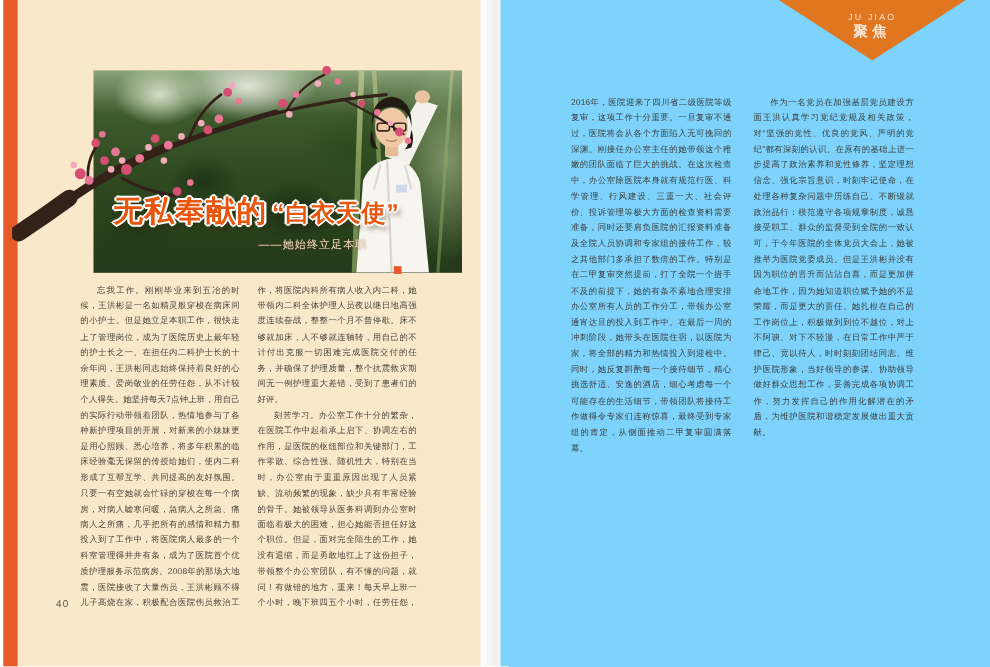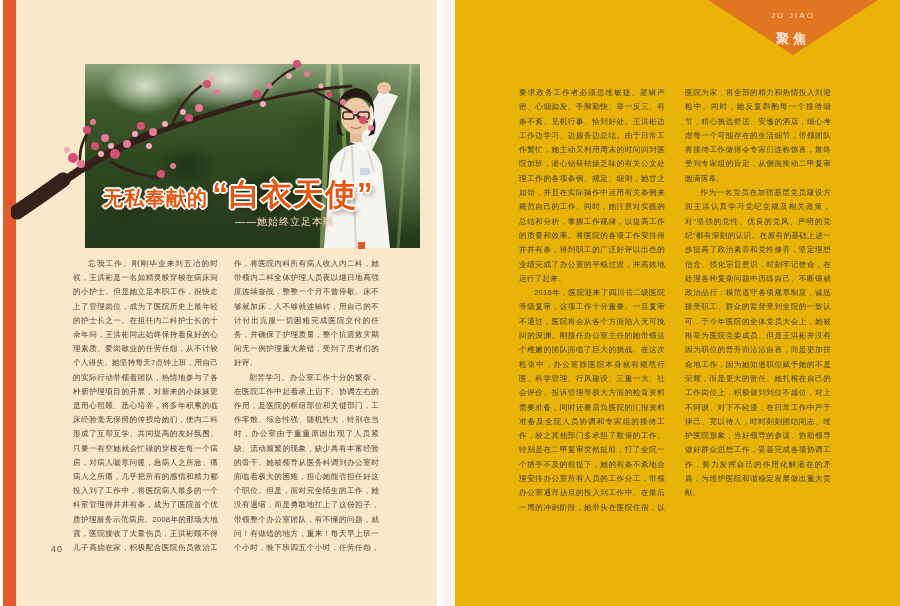--- a/index.html
+++ b/index.html
@@ -36,59 +36,59 @@
   .person{position:absolute;right:0;top:8px;width:140px;height:176px;}
   .title-block{
     position:absolute;left:100px;top:174px;width:320px;height:44px;
     white-space:nowrap;z-index:6;
   }
   .title-prefix,.title-quoted{
     font-weight:bold;color:#e8550c;letter-spacing:1px;
     text-shadow:-2px 0 #fff,2px 0 #fff,0 -2px #fff,0 2px #fff,
       -1px -1px #fff,1px 1px #fff,-1px 1px #fff,1px -1px #fff,3px 4px 4px rgba(60,30,0,.45);
   }
-  .title-prefix{font-size:20px;}
-  .title-quoted{font-size:31px;}
+  .title-prefix{font-size:27px;}
+  .title-quoted{font-size:22px;}
   .subtitle{
     position:absolute;left:232px;top:215px;z-index:6;
     font-size:10px;color:#f3dcc8;letter-spacing:1px;
     text-shadow:0 0 2px rgba(120,60,30,.6);
   }
   .decor-square{position:absolute;left:355px;top:242px;width:7px;height:7px;background:#e55a28;}
   .left-cols{
     position:absolute;left:70px;top:257px;width:306px;height:300px;
     column-count:2;column-gap:16px;overflow:hidden;
     font-size:7.6px;line-height:14.2px;color:#4b423a;text-align:justify;
     letter-spacing:.2px;
   }
   .left-cols p,.right-cols p{margin:0;text-indent:2em;}
   .page-number{
     position:absolute;left:48px;top:544px;font-size:9px;color:#5a5048;letter-spacing:1px;
   }
   .blossom-svg{position:absolute;left:8px;top:34px;width:414px;height:192px;z-index:5;}
   
   .right-page{
-    position:absolute;left:455px;top:0;width:445px;height:606px;background:#eab308;
+    position:absolute;left:455px;top:0;width:445px;height:606px;background:#7dd3fc;
   }
   .gutter-shade{
     position:absolute;left:437px;top:0;width:30px;height:606px;
     background:linear-gradient(90deg,rgba(180,160,130,0) 0%,rgba(150,130,110,.12) 45%,rgba(150,130,110,0) 100%);
     pointer-events:none;
   }
   .focus-tab{
     position:absolute;left:253px;top:0;width:170px;height:55px;
     background:#e0761f;
     clip-path:polygon(0 0,100% 0,50% 100%);
     display:flex;flex-direction:column;align-items:center;
   }
   .focus-tab .latin{
     margin-top:11px;font-size:8px;letter-spacing:2px;color:rgba(255,255,255,.8);
   }
   .focus-tab .cn{
-    margin-top:10px;font-size:13px;font-weight:bold;letter-spacing:4px;color:rgba(255,255,255,.85);
+    margin-top:0;font-size:13px;font-weight:bold;letter-spacing:4px;color:rgba(255,255,255,.85);
   }
   .right-cols{
     position:absolute;left:64px;top:86px;width:312px;height:482px;
     column-count:2;column-gap:20px;overflow:hidden;
     font-size:7.6px;line-height:14.3px;color:#3d3d3d;text-align:justify;
     letter-spacing:.2px;
   }
   .right-cols [data-list] p:first-child{text-indent:0;}
 </style>
 </head>
@@ -205,19 +205,18 @@
 <div class="gutter-shade"></div>
 
 <div class="right-page">
   <div class="focus-tab">
     <span class="latin">JU JIAO</span>
     <span class="cn">聚焦</span>
   </div>
 
   <div class="right-cols">
     <div data-list="spread.article.right_paragraphs">
-        <p>要求政务工作者必须思维敏捷、逻辑严密、心细如发、手脚勤快、举一反三、有条不紊、见机行事、恰到好处。王洪彬边工作边学习、边服务边总结。由于日常工作繁忙，她主动又利用周末的时间回到医院加班，潜心钻研枯燥乏味的有关公文处理工作的各项条例、规定、细则，她甘之如饴，并且在实际操作中运用有关条例来规范自己的工作。同时，她注意对实践的总结和分析，掌握工作规律，以提高工作的质量和效率。将医院的各项工作安排得井井有条，得到职工的广泛好评以出色的业绩完成了办公室的平稳过渡，并高效地运行了起来。</p>
         <p>2016年，医院迎来了四川省二级医院等级复审，这项工作十分重要。一旦复审不通过，医院将会从各个方面陷入无可挽回的深渊。刚接任办公室主任的她带领这个稚嫩的团队面临了巨大的挑战。在这次检查中，办公室除医院本身就有规范行医、科学管理、行风建设、三重一大、社会评价、投诉管理等极大方面的检查资料需要准备，同时还要肩负医院的汇报资料准备及全院人员协调和专家组的接待工作，较之其他部门多承担了数倍的工作。特别是在二甲复审突然提前，打了全院一个措手不及的前提下，她的有条不紊地合理安排办公室所有人员的工作分工，带领办公室通宵达旦的投入到工作中。在最后一周的冲刺阶段，她带头在医院住宿，以医院为家，将全部的精力和热情投入到迎检中。同时，她反复斟酌每一个接待细节，精心挑选舒适、安逸的酒店，细心考虑每一个可能存在的生活细节，带领团队将接待工作做得令专家们连称惊喜，最终受到专家组的肯定，从侧面推动二甲复审圆满落幕。</p>
         <p>作为一名党员在加强基层党员建设方面王洪认真学习党纪党规及相关政策，对“坚强的党性、优良的党风、严明的党纪”都有深刻的认识。在原有的基础上进一步提高了政治素养和党性修养，坚定理想信念、强化宗旨意识，时刻牢记使命，在处理各种复杂问题中历练自己、不断锻就政治品行：模范遵守各项规章制度，诚恳接受职工、群众的监督受到全院的一致认可，于今年医院的全体党员大会上，她被推举为医院党委成员。但是王洪彬并没有因为职位的晋升而沾沾自喜，而是更加拼命地工作，因为她知道职位赋予她的不是荣耀，而是更大的责任。她扎根在自己的工作岗位上，积极做到到位不越位，对上不阿谀、对下不轻漫，在日常工作中严于律己、宽以待人，时时刻刻团结同志、维护医院形象，当好领导的参谋、协助领导做好群众思想工作，妥善完成各项协调工作，努力发挥自己的作用化解潜在的矛盾，为维护医院和谐稳定发展做出重大贡献。</p>
       </div>
 
   </div>
 </div>
 
 </body></html>

